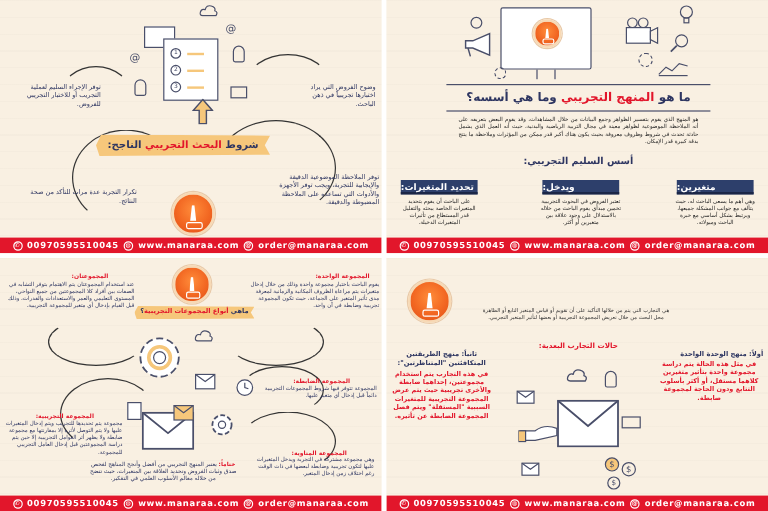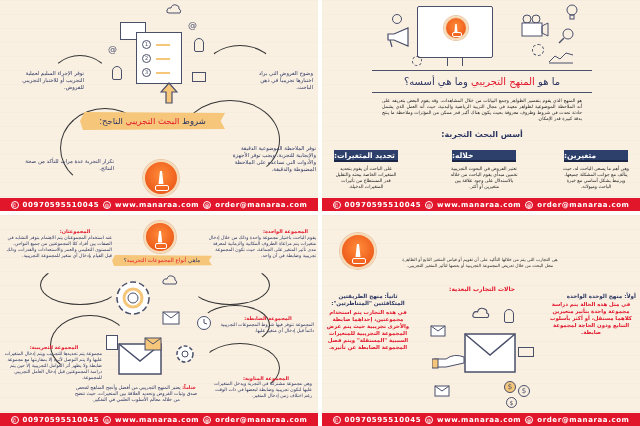--- a/index.html
+++ b/index.html
@@ -19,21 +19,21 @@
     position: absolute; left: 0; bottom: 0; width: 100%; height: 13px;
     background: #e2162b; color: #fff; font-size: 7px; font-weight: bold;
     display: flex; align-items: center; justify-content: center; gap: 4px;
     letter-spacing: 0.6px; direction: ltr; white-space: nowrap;
   }
   .footer .ic { display: inline-block; width: 8px; height: 8px; border: 1px solid #fff; border-radius: 50%; font-size: 5px; line-height: 6px; text-align: center; }
   .t { position: absolute; color: #2d3561; font-size: 5.4px; line-height: 7px; direction: rtl; }
   .t.red { color: #e2162b; }
   .t.bold { font-weight: bold; }
   .ribbon {
-    position: absolute; background: #f6c77b; color: #2d3561; font-weight: normal;
+    position: absolute; background: #f6c77b; color: #2d3561; font-weight: bold;
     text-align: center; direction: rtl; white-space: nowrap;
     clip-path: polygon(3% 0, 100% 6%, 97% 50%, 100% 94%, 2% 100%, 0 50%);
   }
   .ribbon .hl { color: #e2162b; }
   .logo {
     position: absolute; border-radius: 50%;
     background: radial-gradient(circle at 50% 40%, #ff8c3a 0%, #f26722 55%, #e04e16 100%);
     border: 2px solid #f7d9b5; box-shadow: 0 0 0 1px #e8c9a8;
   }
   .logo::before {
@@ -132,33 +132,33 @@
         <circle cx="10" cy="6" r="5" fill="none" stroke="#4a4f6a"></circle>
         <line x1="6" y1="10" x2="1" y2="15" stroke="#4a4f6a" stroke-width="1.5"></line>
       </svg>
     <svg style="left:226px;top:50px" width="26" height="14" viewBox="0 0 26 14">
         <polyline points="1,12 7,6 12,9 18,3 25,5" fill="none" stroke="#4a4f6a"></polyline>
         <line x1="1" y1="13" x2="25" y2="13" stroke="#4a4f6a"></line>
       </svg>
     <div style="position:absolute;left:90px;top:56px;width:10px;height:10px;border:1.5px dashed #4a4f6a;border-radius:50%;"></div>
     <div style="position:absolute;left:210px;top:44px;width:12px;height:12px;border:1.5px dashed #4a4f6a;border-radius:50%;"></div>
 
-    <div style="position:absolute;left:40px;top:76px;width:240px;text-align:center;direction:rtl;font-size:10px;font-weight:normal;color:#2d3561;white-space:nowrap;">
+    <div style="position:absolute;left:40px;top:76px;width:240px;text-align:center;direction:rtl;font-size:10px;font-weight:bold;color:#2d3561;white-space:nowrap;">
       <span>ما هو </span><span style="color:#e2162b">المنهج التجريبي</span><span> وما هي أسسه؟</span>
     </div>
     <div style="position:absolute;left:50px;top:92px;width:220px;height:1px;background:#4a4f6a;"></div>
 
     <div class="t" style="left:60px;top:98px;width:200px;font-size:4.6px;line-height:6px;color:#222;text-align:justify;">هو المنهج الذي يقوم بتفسير الظواهر وجمع البيانات من خلال المشاهدات، وقد يقوم البعض بتعريفه على أنه الملاحظة الموضوعية لظواهر معينة في مجال التربية الرياضية والبدنية، حيث أنه العمل الذي يشمل حادثة تحدث في شروط وظروف معروفة بحيث يكون هناك أكبر قدر ممكن من المؤثرات وملاحظة ما ينتج بدقة كبيرة قدر الإمكان.</div>
 
-    <div style="position:absolute;left:90px;top:130px;width:140px;text-align:center;direction:rtl;font-size:8px;font-weight:bold;color:#2d3561;">أسس البحث التجربة:</div>
+    <div style="position:absolute;left:90px;top:130px;width:140px;text-align:center;direction:rtl;font-size:8px;font-weight:bold;color:#2d3561;">أسس السليم التجريبي:</div>
 
     <div class="navybox" style="left:242px;top:150px;width:64px;">متغيرين:</div>
     <div class="t" style="left:240px;top:166px;width:68px;font-size:4.6px;line-height:6px;text-align:center;color:#222;">وهي أهم ما يسعى الباحث له، حيث يتألف مع جوانب المشكلة جميعها، ويرتبط بشكل أساسي مع خبرة الباحث وميولاته.</div>
 
-    <div class="navybox" style="left:130px;top:150px;width:64px;">خلاله:</div>
+    <div class="navybox" style="left:130px;top:150px;width:64px;">ويدخل:</div>
     <div class="t" style="left:128px;top:166px;width:68px;font-size:4.6px;line-height:6px;text-align:center;color:#222;">تعتبر الفروض في البحوث التجريبية تخمين مبدأي يقوم الباحث من خلاله بالاستدلال على وجود علاقة بين متغيرين أو أكثر.</div>
 
     <div class="navybox" style="left:12px;top:150px;width:64px;">تحديد المتغيرات:</div>
     <div class="t" style="left:10px;top:166px;width:68px;font-size:4.6px;line-height:6px;text-align:center;color:#222;">على الباحث أن يقوم بتحديد المتغيرات الخاصة ببحثه والتقليل قدر المستطاع من تأثيرات المتغيرات الدخيلة.</div>
 
     <div class="footer">
       <span class="ic">✆</span>
       <span>00970595510045</span>
       <span class="ic">◍</span>
       <span>www.manaraa.com</span>

